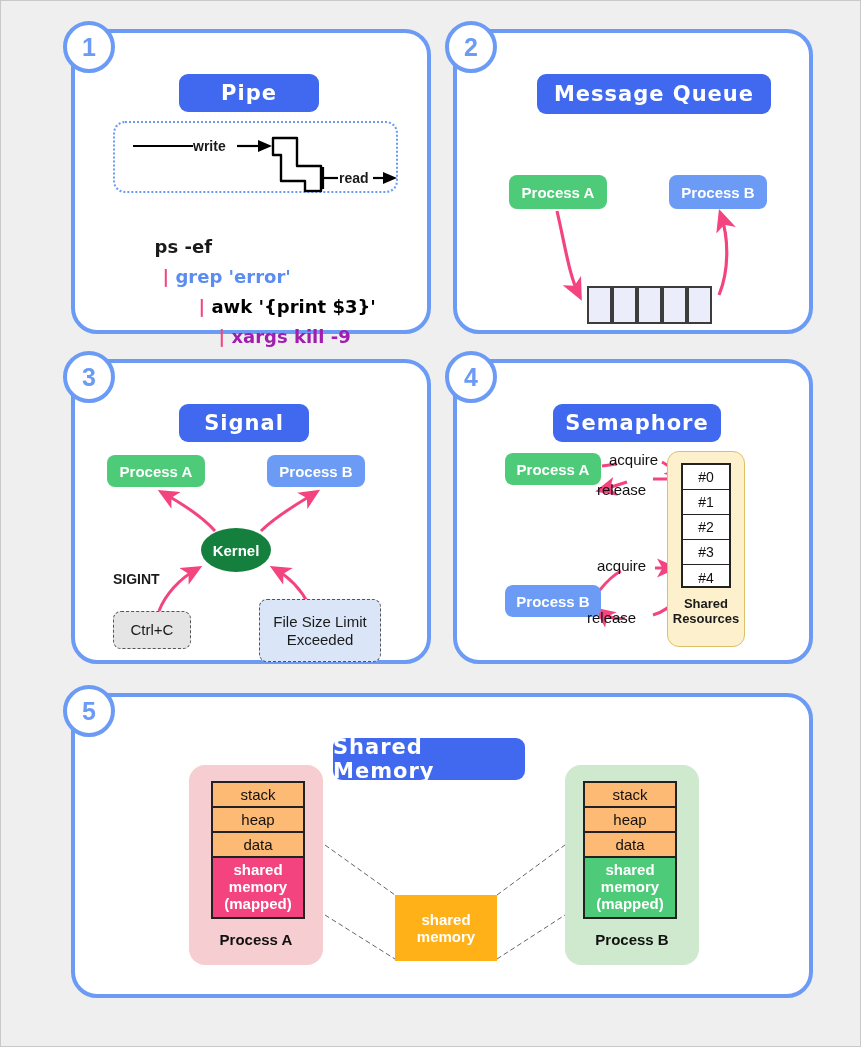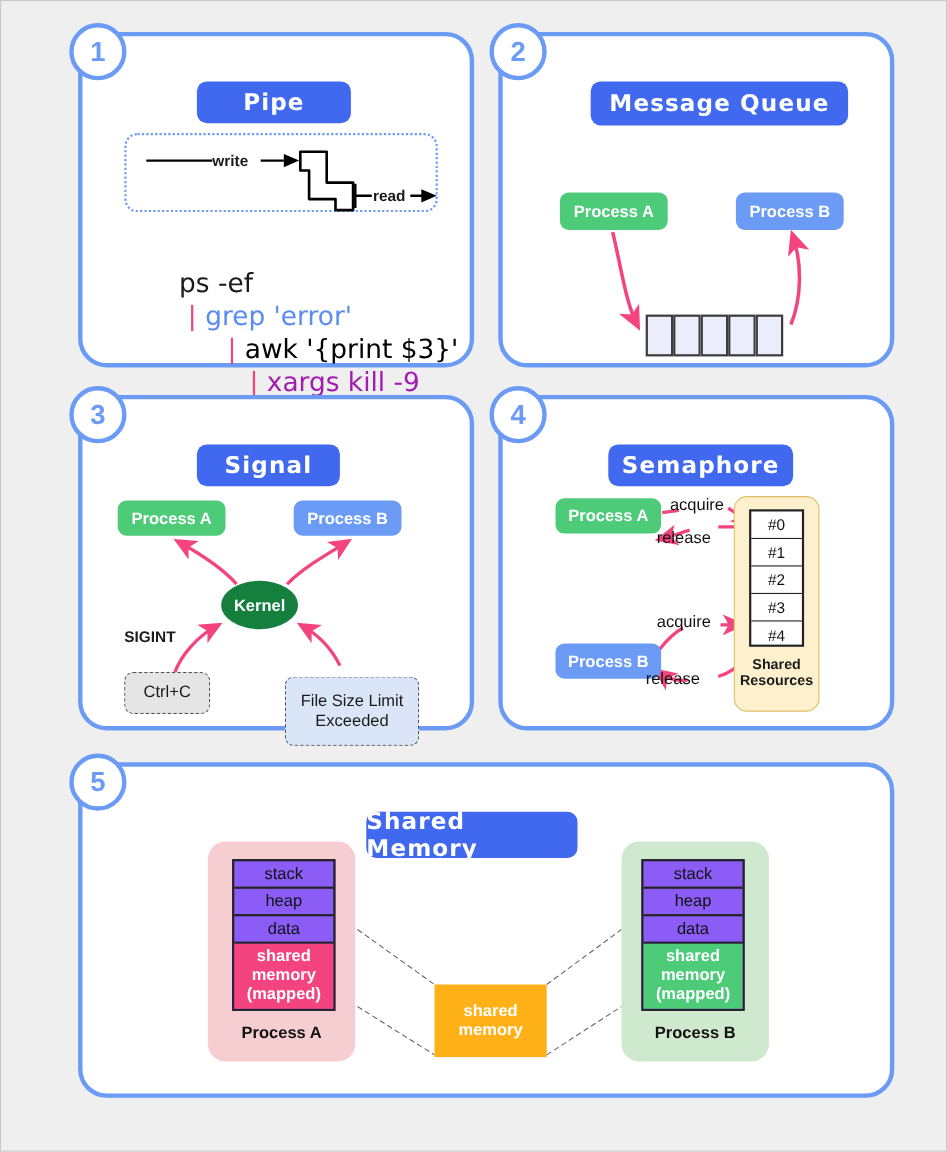--- a/index.html
+++ b/index.html
@@ -60,22 +60,22 @@
   
   .pipe-box{
     position:absolute;
     border:2px dotted #6b9bf5;
     border-radius:12px;
     box-sizing:border-box;
   }
   .cmd{
     position:absolute;
     font-family:"DejaVu Sans", sans-serif;
-    font-weight:normal;
-    font-size:24px;
+    font-weight:bold;
+    font-size:18px;
     white-space:pre;
   }
   .c-black{color:#1a1a1a;}
   .c-blue{color:#5b8cf0;}
   .c-green{color:#000000;}
   .c-orange{color:#a21caf;}
   .c-pipe{color:#f4447f;}
 
   
   .qcell{
@@ -153,21 +153,21 @@
     border-radius:16px;
     box-sizing:border-box;
     z-index:2;
   }
   .memproc.a{background:#f6cdd0;}
   .memproc.b{background:#cfe9ce;}
   .memcol{
     position:absolute;
     border:2px solid #222;
     box-sizing:border-box;
-    background:#8b5cf6;
+    background:#fdba74;
     z-index:3;
   }
   .memcell{
     border-bottom:2px solid #222;
     box-sizing:border-box;
     display:flex;align-items:center;justify-content:center;
     font-size:15px;color:#111;
   }
   .memcell.shared{
     border-bottom:none;
@@ -284,21 +284,21 @@
 
       <path d="M84,248 C90,232 104,216 122,206" fill="none" stroke="#f4447f" stroke-width="3" marker-end="url(#pk3)"></path>
 
       <path d="M234,242 C226,226 214,214 200,206" fill="none" stroke="#f4447f" stroke-width="3" marker-end="url(#pk3)"></path>
     </svg>
 
     <div class="lbl" style="left:38px;top:208px;font-size:14px;">SIGINT</div>
 
     <div class="dashbox plain" style="left:38px;top:248px;width:78px;height:38px;">Ctrl+C</div>
 
-    <div class="dashbox bluefill" style="left:184px;top:236px;width:122px;height:63px;margin-top:16px;">
+    <div class="dashbox bluefill" style="left:184px;top:236px;width:122px;height:63px;">
       <span style="white-space:pre-line;">File Size Limit
 Exceeded</span>
     </div>
   </div>
   <div class="num-circle" style="left:62px;top:350px;">3</div>
 
   <div class="panel" style="left:452px;top:358px;width:360px;height:305px;">
 
     <div class="title-chip" style="left:96px;top:20px;width:168px;height:38px;">Semaphore</div>
 

